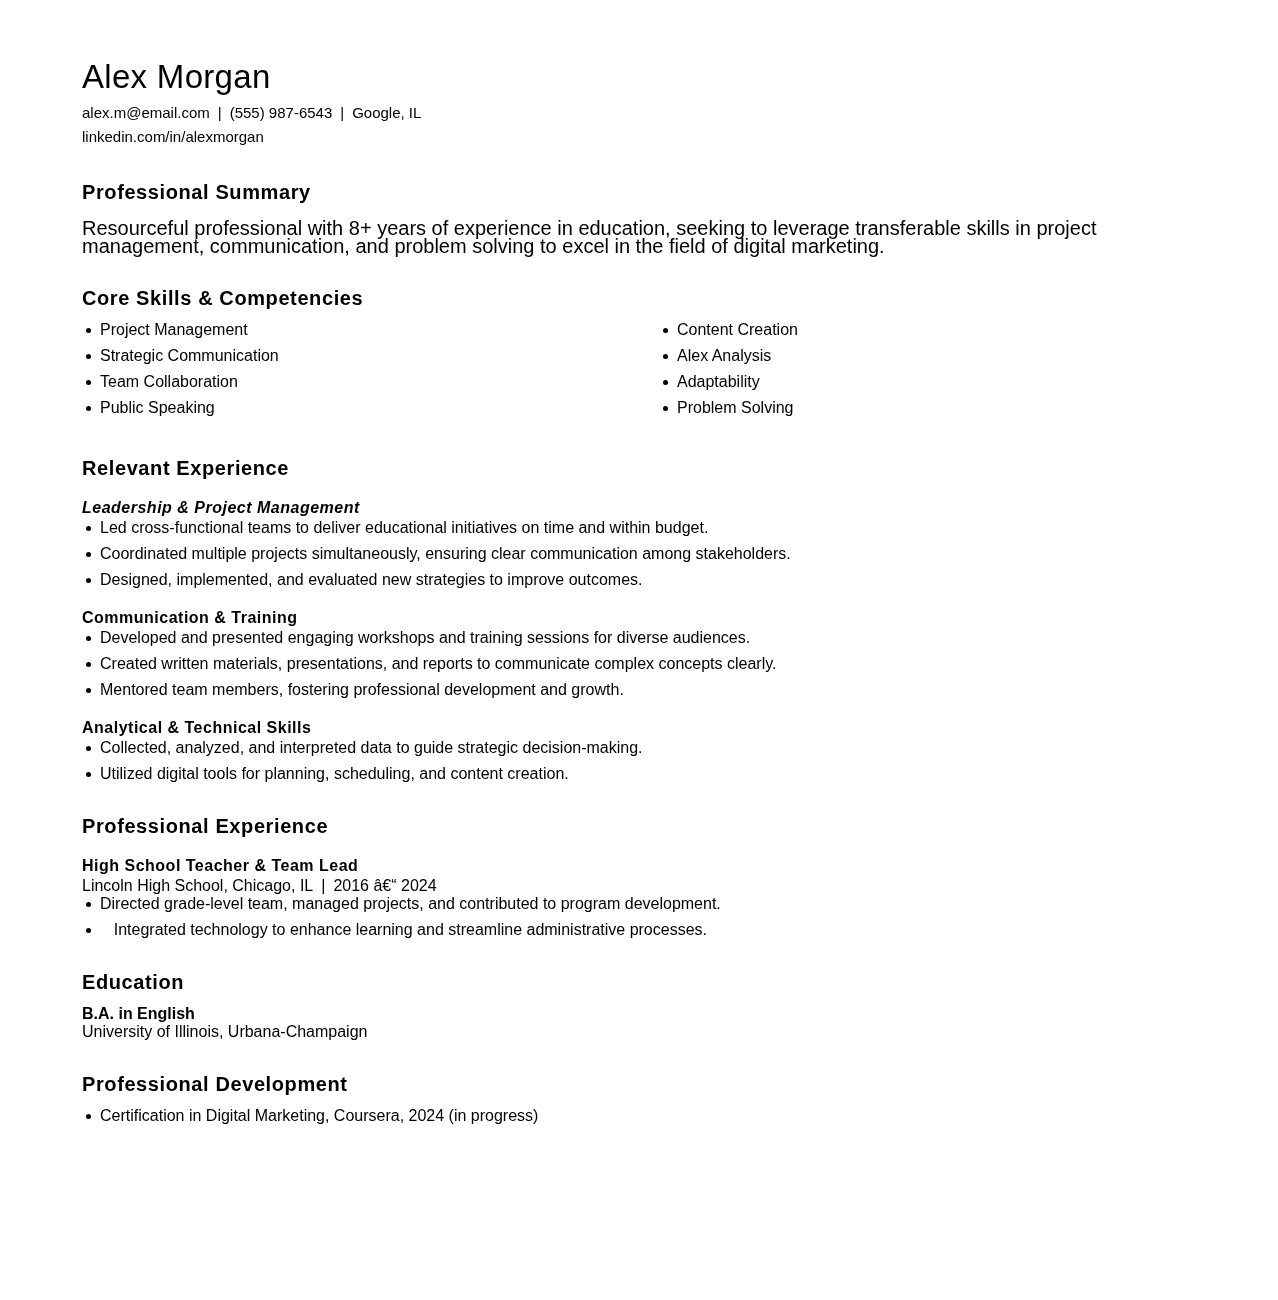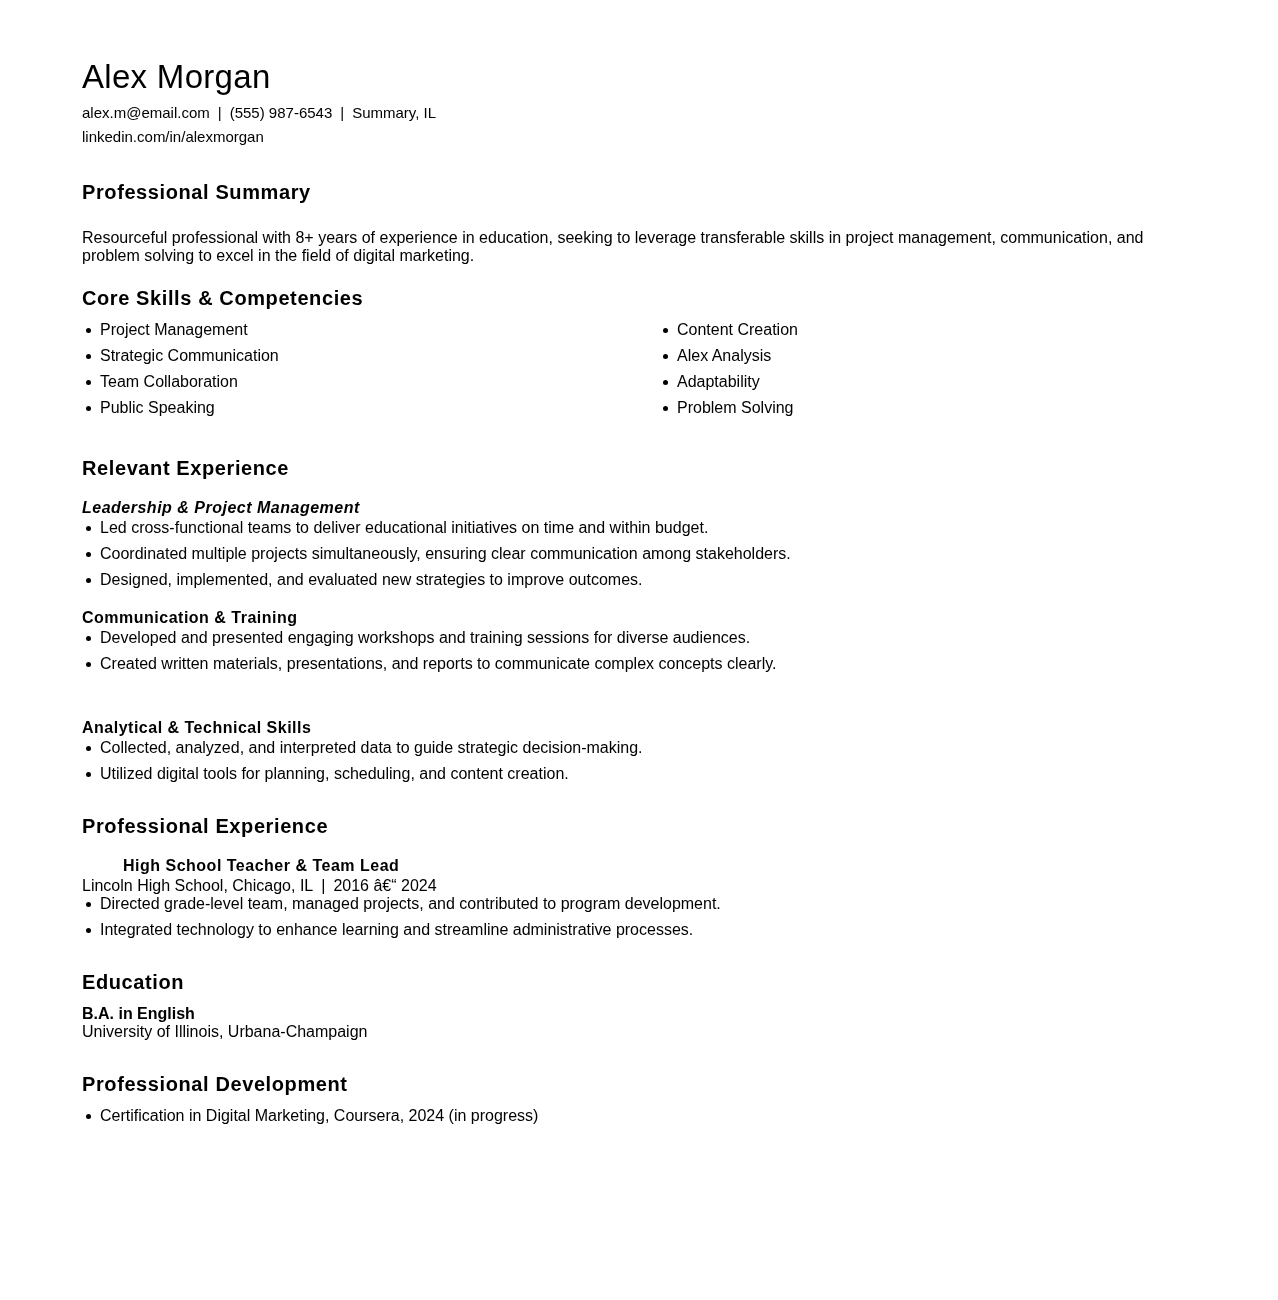--- a/index.html
+++ b/index.html
@@ -42,24 +42,24 @@
       left: 82px;
       margin: 0;
       font-size: 20px;
       font-weight: bold;
       line-height: 24px;
       letter-spacing: 0.6px;
     }
     .summary-text {
       position: absolute;
       left: 82px;
-      top: 229px;
+      top: 219px;
       width: 1080px;
       margin: 0;
-      font-size: 16px;
+      font-size: 20px;
       line-height: 18px;
     }
     ul.bullets {
       list-style: none;
       margin: 0;
       padding: 0;
     }
     ul.bullets li {
       position: relative;
       padding-left: 18px;
@@ -105,21 +105,21 @@
       line-height: 20px;
       white-space: pre;
     }
   </style>
 </head>
 <body>
 
 <div class="page">
 
   <h1 class="name">Alex Morgan</h1>
-  <div class="contact-line l1"><span>alex.m@email.com</span><span class="sep">|</span><span>(555) 987-6543</span><span class="sep">|</span><span>Summary, IL</span></div>
+  <div class="contact-line l1"><span>alex.m@email.com</span><span class="sep">|</span><span>(555) 987-6543</span><span class="sep">|</span><span>Google, IL</span></div>
   <div class="contact-line l2">linkedin.com/in/alexmorgan</div>
 
   <h2 class="section-title" style="top:180px;">Professional Summary</h2>
   <p class="summary-text">Resourceful professional with 8+ years of experience in education, seeking to leverage transferable skills in project management, communication, and problem solving to excel in the field of digital marketing.</p>
 
   <h2 class="section-title" style="top:286px;">Core Skills &amp; Competencies</h2>
   <ul class="bullets skills-col left">
     <li>Project Management</li>
     <li>Strategic Communication</li>
     <li>Team Collaboration</li>
@@ -138,32 +138,33 @@
   <ul class="bullets block-list" style="top:515px;">
     <li>Led cross-functional teams to deliver educational initiatives on time and within budget.</li>
     <li>Coordinated multiple projects simultaneously, ensuring clear communication among stakeholders.</li>
     <li>Designed, implemented, and evaluated new strategies to improve outcomes.</li>
   </ul>
 
   <h3 class="subhead" style="top:608px;">Communication &amp; Training</h3>
   <ul class="bullets block-list" style="top:625px;">
     <li>Developed and presented engaging workshops and training sessions for diverse audiences.</li>
     <li>Created written materials, presentations, and reports to communicate complex concepts clearly.</li>
+    <li>Mentored team members, fostering professional development and growth.</li>
   </ul>
 
   <h3 class="subhead" style="top:718px;">Analytical &amp; Technical Skills</h3>
   <ul class="bullets block-list" style="top:735px;">
     <li>Collected, analyzed, and interpreted data to guide strategic decision-making.</li>
     <li>Utilized digital tools for planning, scheduling, and content creation.</li>
   </ul>
 
   <h2 class="section-title" style="top:814px;">Professional Experience</h2>
-  <h3 class="subhead" style="top:856px;margin-left:41px;">High School Teacher &amp; Team Lead</h3>
+  <h3 class="subhead" style="top:856px;">High School Teacher &amp; Team Lead</h3>
   <div class="meta-line" style="top:876px;"><span>Lincoln High School, Chicago, IL</span><span class="sep">|</span><span>2016 â€“ 2024</span></div>
-  <ul class="bullets block-list" style="top:891px;">
+  <ul class="bullets block-list" style="top:891px;text-align:center;">
     <li>Directed grade-level team, managed projects, and contributed to program development.</li>
     <li>Integrated technology to enhance learning and streamline administrative processes.</li>
   </ul>
 
   <h2 class="section-title" style="top:970px;">Education</h2>
   <h3 class="subhead" style="top:1004px; letter-spacing:0;">B.A. in English</h3>
   <div class="meta-line" style="top:1022px;">University of Illinois, Urbana-Champaign</div>
 
   <h2 class="section-title" style="top:1072px;">Professional Development</h2>
   <ul class="bullets block-list" style="top:1103px;">

